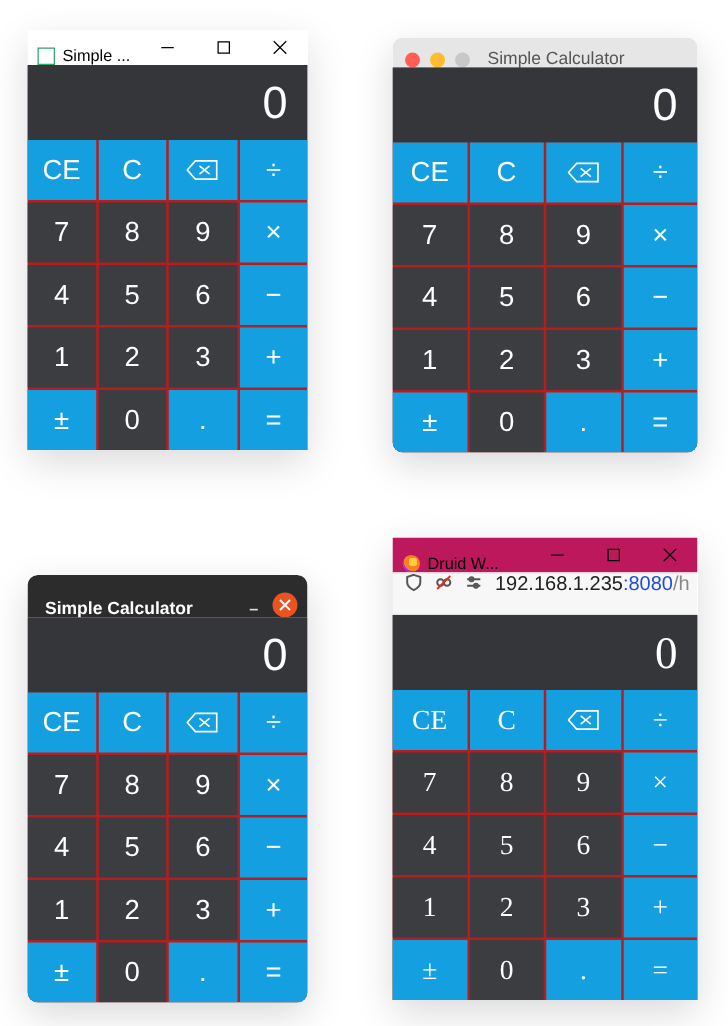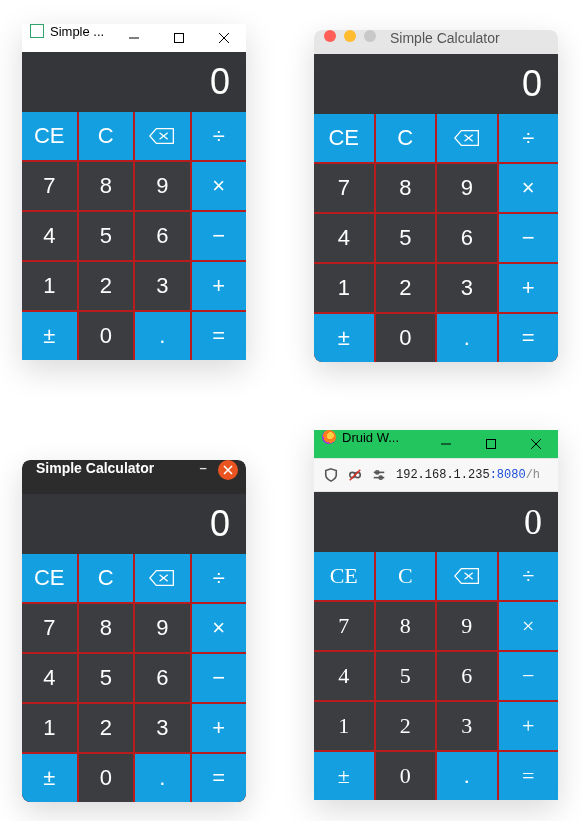--- a/index.html
+++ b/index.html
@@ -16,21 +16,21 @@
   
   .window {
     position: absolute;
     box-shadow: 0 10px 30px rgba(0,0,0,.15);
     display: flex;
     flex-direction: column;
     overflow: hidden;
   }
 
   
-  .titlebar { display:flex; align-items:flex-start; font-size:13px; user-select:none; }
+  .titlebar { display:flex; align-items:flex-end; font-size:13px; user-select:none; }
 
   
   .tb-win { height:28px; background:#ffffff; }
   .tb-win .app-icon {
      width:14px; height:14px; margin:0 6px 0 8px;
      border:1px solid #2fa36b; box-sizing:border-box;
   }
   .tb-win .title { flex:0 0 auto; color:#000; }
   .tb-win .spacer { flex:1; }
   .tb-win .winbtn {
@@ -53,29 +53,29 @@
   .tb-gnome .title { margin-left:14px; font-size:14px; }
   .tb-gnome .spacer { flex:1; }
   .tb-gnome .gbtn { width:30px; display:flex; justify-content:center; align-items:center; color:#ddd; }
   .tb-gnome .gclose {
      width:20px; height:20px; border-radius:50%; background:#e95420;
      display:flex; align-items:center; justify-content:center; margin-right:8px; color:#fff;
   }
   .tb-gnome .gclose svg { width:10px; height:10px; }
 
   
-  .tb-web  { height:28px; background:#22c55e; }
+  .tb-web  { height:28px; background:#be185d; }
   .tb-web .ff-icon {
     width:14px;height:14px;margin:0 6px 0 8px;border-radius:50%;
     background: radial-gradient(circle at 60% 40%, #ffcd3f 0 30%, #ff7c1f 30% 60%, #a436d4 60% 100%);
   }
   .toolbar-web {
-    height:32px; background:#f7f7f8; display:flex; align-items:center;
+    height:32px; background:#f7f7f8; display:flex; align-items:flex-start;
     border-top:1px solid #e3e3e5; border-bottom:1px solid #e3e3e5;
-    font-size:12px; color:#555;font-family:Liberation Mono, monospace;
+    font-size:16px; color:#555;
   }
   .toolbar-web .icons { display:flex; gap:10px; margin:0 10px; align-items:center;}
   .toolbar-web .addr { flex:1; display:flex; align-items:baseline; overflow:hidden; white-space:nowrap;}
   .addr .host { color:#222; }
   .addr .port { color:#1d4ed8; }
   .addr .path { color:#888; }
 
   
   .calc {
     background:#343639;

